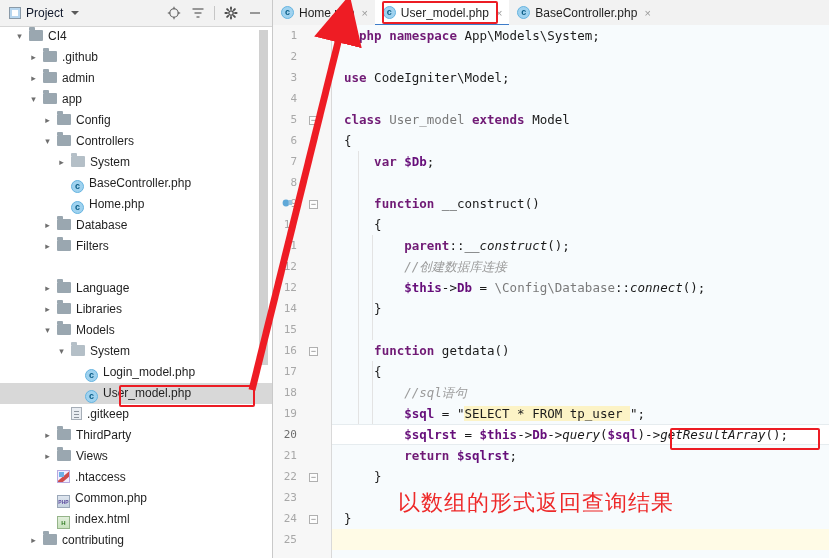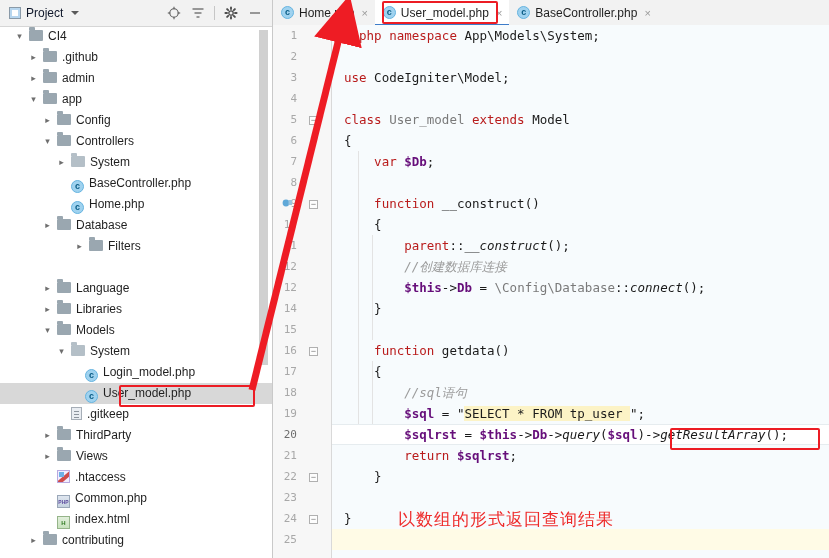--- a/index.html
+++ b/index.html
@@ -70,35 +70,35 @@
   #gutter .ln{position:absolute;right:34px;font-family:"DejaVu Sans Mono",monospace;font-size:11px;color:#a8a8a8;line-height:21px;height:21px;}
   #gutter .ln.cur{color:#6d6d6d;}
   .fold{position:absolute;left:34px;width:13px;height:21px;line-height:21px;text-align:center;color:#9a9a9a;font-size:11px;}
   .fold .sq{display:inline-block;width:9px;height:9px;border:1px solid #b0b0b0;box-sizing:border-box;
     background:#fdfdfd;line-height:7px;font-size:9px;color:#777;vertical-align:middle;}
   .bp{position:absolute;left:8px;width:12px;height:12px;}
   #code{position:absolute;left:59px;top:0;right:0;height:533px;background:#f7fbfd;overflow:hidden;}
   .cl{position:absolute;left:0;right:0;height:21px;line-height:21px;white-space:pre;
       font-family:"DejaVu Sans Mono",monospace;font-size:12.5px;color:#1b1b1b;padding-left:12px;box-sizing:border-box;}
   .line-cur{position:absolute;left:0;right:0;height:21px;background:#ffffff;border-top:1px solid #e6ecef;border-bottom:1px solid #e6ecef;box-sizing:border-box;}
-  .kw{color:#b91c1c;font-weight:normal;}
+  .kw{color:#701a75;font-weight:bold;}
   .cls-name{color:#7a7a7a;}
   .var{color:#660e7a;font-weight:bold;}
   .cmt{color:#9b9b9b;font-style:italic;}
   .str{color:#1b1b1b;background:#fcf3c6;}
   .quote{color:#1b1b1b;}
   .ns{color:#7a7a7a;}
   .ital{font-style:italic;}
   .bottom-strip{position:absolute;left:0;right:0;bottom:0;height:21px;background:#fffbe6;}
   .guide{position:absolute;width:1px;background:#e3e3e3;}
 
   
   #overlay{position:absolute;left:0;top:0;width:829px;height:558px;pointer-events:none;}
   .redbox{position:absolute;border:2px solid #ec1c24;box-sizing:border-box;border-radius:2px;}
-  #cjk-note{position:absolute;left:398px;top:508px;font-family:"DejaVu Sans",sans-serif;font-size:17px;
+  #cjk-note{position:absolute;left:398px;top:488px;font-family:"DejaVu Sans",sans-serif;font-size:22px;
     color:#ee2a2a;letter-spacing:1px;white-space:nowrap;text-align:right;}
 </style>
 </head>
 <body>
 
 <div id="app">
 
   <div id="project-panel">
 
     <div id="project-header">
@@ -152,21 +152,21 @@
         <div class="row" style="top: 0px; position: absolute; left: 0px; right: 0px;"><span style="display: inline-block; width: 14px;"></span><span class="arrow">▾</span><span style="display: inline-block; width: 4px;"></span><span class="folder" style="display: inline-block;"></span><span style="display: inline-block; width: 5px;"></span><span class="lbl">CI4</span></div>
         <div class="row" style="top: 21px; position: absolute; left: 0px; right: 0px;"><span style="display: inline-block; width: 28px;"></span><span class="arrow">▸</span><span style="display: inline-block; width: 4px;"></span><span class="folder" style="display: inline-block;"></span><span style="display: inline-block; width: 5px;"></span><span class="lbl">.github</span></div>
         <div class="row" style="top: 42px; position: absolute; left: 0px; right: 0px;"><span style="display: inline-block; width: 28px;"></span><span class="arrow">▸</span><span style="display: inline-block; width: 4px;"></span><span class="folder" style="display: inline-block;"></span><span style="display: inline-block; width: 5px;"></span><span class="lbl">admin</span></div>
         <div class="row" style="top: 63px; position: absolute; left: 0px; right: 0px;"><span style="display: inline-block; width: 28px;"></span><span class="arrow">▾</span><span style="display: inline-block; width: 4px;"></span><span class="folder" style="display: inline-block;"></span><span style="display: inline-block; width: 5px;"></span><span class="lbl">app</span></div>
         <div class="row" style="top: 84px; position: absolute; left: 0px; right: 0px;"><span style="display: inline-block; width: 42px;"></span><span class="arrow">▸</span><span style="display: inline-block; width: 4px;"></span><span class="folder" style="display: inline-block;"></span><span style="display: inline-block; width: 5px;"></span><span class="lbl">Config</span></div>
         <div class="row" style="top: 105px; position: absolute; left: 0px; right: 0px;"><span style="display: inline-block; width: 42px;"></span><span class="arrow">▾</span><span style="display: inline-block; width: 4px;"></span><span class="folder" style="display: inline-block;"></span><span style="display: inline-block; width: 5px;"></span><span class="lbl">Controllers</span></div>
         <div class="row" style="top: 126px; position: absolute; left: 0px; right: 0px;"><span style="display: inline-block; width: 56px;"></span><span class="arrow">▸</span><span style="display: inline-block; width: 4px;"></span><span class="folder light" style="display: inline-block;"></span><span style="display: inline-block; width: 5px;"></span><span class="lbl">System</span></div>
         <div class="row" style="top: 147px; position: absolute; left: 0px; right: 0px;"><span style="display: inline-block; width: 56px;"></span><span class="arrow none">&nbsp;</span><span style="display: inline-block; width: 4px;"></span><span class="cls" style="display: inline-block;">c</span><span style="display: inline-block; width: 5px;"></span><span class="lbl">BaseController.php</span></div>
         <div class="row" style="top: 168px; position: absolute; left: 0px; right: 0px;"><span style="display: inline-block; width: 56px;"></span><span class="arrow none">&nbsp;</span><span style="display: inline-block; width: 4px;"></span><span class="cls" style="display: inline-block;">c</span><span style="display: inline-block; width: 5px;"></span><span class="lbl">Home.php</span></div>
         <div class="row" style="top: 189px; position: absolute; left: 0px; right: 0px;"><span style="display: inline-block; width: 42px;"></span><span class="arrow">▸</span><span style="display: inline-block; width: 4px;"></span><span class="folder" style="display: inline-block;"></span><span style="display: inline-block; width: 5px;"></span><span class="lbl">Database</span></div>
-        <div class="row" style="top: 210px; position: absolute; left: 0px; right: 0px; padding-left: 32px;"><span style="display: inline-block; width: 42px;"></span><span class="arrow">▸</span><span style="display: inline-block; width: 4px;"></span><span class="folder" style="display: inline-block;"></span><span style="display: inline-block; width: 5px;"></span><span class="lbl">Filters</span></div>
+        <div class="row" style="top: 210px; position: absolute; left: 0px; right: 0px;"><span style="display: inline-block; width: 42px;"></span><span class="arrow">▸</span><span style="display: inline-block; width: 4px;"></span><span class="folder" style="display: inline-block;"></span><span style="display: inline-block; width: 5px;"></span><span class="lbl">Filters</span></div>
         <div class="row" style="top: 252px; position: absolute; left: 0px; right: 0px;"><span style="display: inline-block; width: 42px;"></span><span class="arrow">▸</span><span style="display: inline-block; width: 4px;"></span><span class="folder" style="display: inline-block;"></span><span style="display: inline-block; width: 5px;"></span><span class="lbl">Language</span></div>
         <div class="row" style="top: 273px; position: absolute; left: 0px; right: 0px;"><span style="display: inline-block; width: 42px;"></span><span class="arrow">▸</span><span style="display: inline-block; width: 4px;"></span><span class="folder" style="display: inline-block;"></span><span style="display: inline-block; width: 5px;"></span><span class="lbl">Libraries</span></div>
         <div class="row" style="top: 294px; position: absolute; left: 0px; right: 0px;"><span style="display: inline-block; width: 42px;"></span><span class="arrow">▾</span><span style="display: inline-block; width: 4px;"></span><span class="folder" style="display: inline-block;"></span><span style="display: inline-block; width: 5px;"></span><span class="lbl">Models</span></div>
         <div class="row" style="top: 315px; position: absolute; left: 0px; right: 0px;"><span style="display: inline-block; width: 56px;"></span><span class="arrow">▾</span><span style="display: inline-block; width: 4px;"></span><span class="folder light" style="display: inline-block;"></span><span style="display: inline-block; width: 5px;"></span><span class="lbl">System</span></div>
         <div class="row" style="top: 336px; position: absolute; left: 0px; right: 0px;"><span style="display: inline-block; width: 70px;"></span><span class="arrow none">&nbsp;</span><span style="display: inline-block; width: 4px;"></span><span class="cls" style="display: inline-block;">c</span><span style="display: inline-block; width: 5px;"></span><span class="lbl">Login_model.php</span></div>
         <div class="row sel" style="top: 357px; position: absolute; left: 0px; right: 0px;"><span style="display: inline-block; width: 70px;"></span><span class="arrow none">&nbsp;</span><span style="display: inline-block; width: 4px;"></span><span class="cls" style="display: inline-block;">c</span><span style="display: inline-block; width: 5px;"></span><span class="lbl">User_model.php</span></div>
         <div class="row" style="top: 378px; position: absolute; left: 0px; right: 0px;"><span style="display: inline-block; width: 56px;"></span><span class="arrow none">&nbsp;</span><span style="display: inline-block; width: 4px;"></span><span class="filegen" style="position: relative; display: inline-block;"><i></i></span><span style="display: inline-block; width: 5px;"></span><span class="lbl">.gitkeep</span></div>
         <div class="row" style="top: 399px; position: absolute; left: 0px; right: 0px;"><span style="display: inline-block; width: 42px;"></span><span class="arrow">▸</span><span style="display: inline-block; width: 4px;"></span><span class="folder" style="display: inline-block;"></span><span style="display: inline-block; width: 5px;"></span><span class="lbl">ThirdParty</span></div>
         <div class="row" style="top: 420px; position: absolute; left: 0px; right: 0px;"><span style="display: inline-block; width: 42px;"></span><span class="arrow">▸</span><span style="display: inline-block; width: 4px;"></span><span class="folder" style="display: inline-block;"></span><span style="display: inline-block; width: 5px;"></span><span class="lbl">Views</span></div>
         <div class="row" style="top: 441px; position: absolute; left: 0px; right: 0px;"><span style="display: inline-block; width: 42px;"></span><span class="arrow none">&nbsp;</span><span style="display: inline-block; width: 4px;"></span><span class="ht-ic" style="display: inline-block;"></span><span style="display: inline-block; width: 5px;"></span><span class="lbl">.htaccess</span></div>

